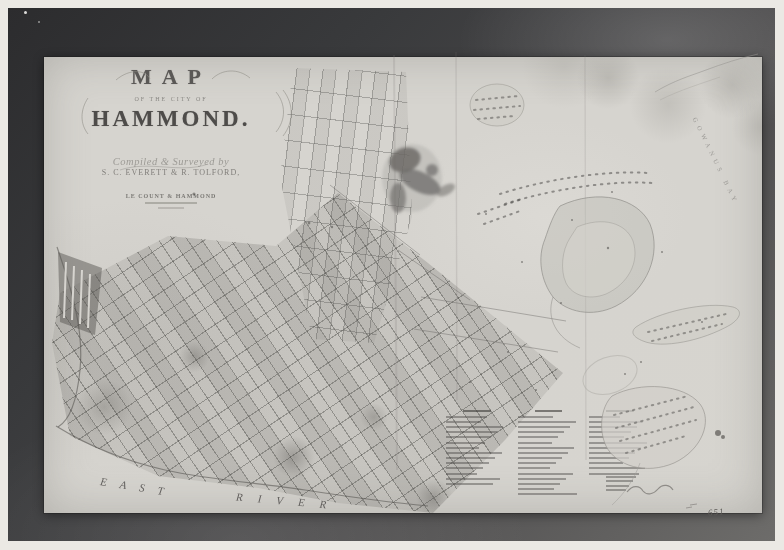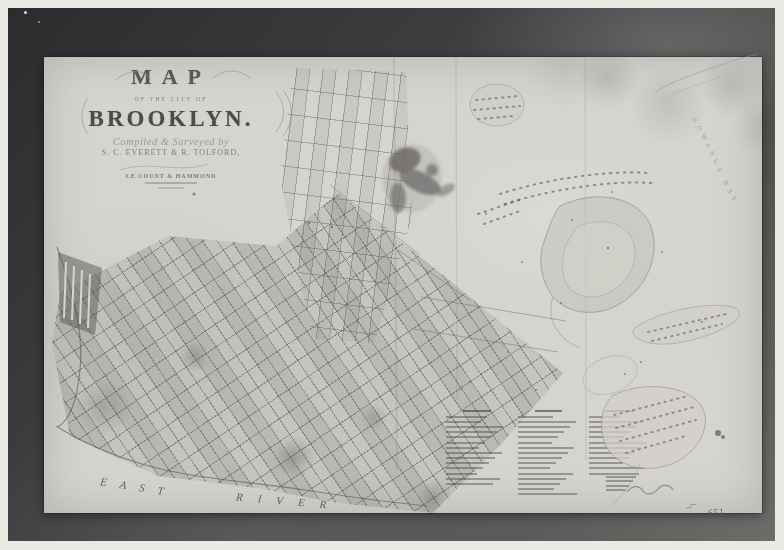--- a/index.html
+++ b/index.html
@@ -56,21 +56,21 @@
     background:
       repeating-linear-gradient(90deg, rgba(85,85,82,.38) 0 1px, transparent 1px 13px),
       repeating-linear-gradient(0deg, rgba(85,85,82,.38) 0 1px, transparent 1px 26px),
       repeating-linear-gradient(90deg, rgba(120,118,114,.12) 0 13px, transparent 13px 26px);
   }
   
   .title-block{position:absolute;left:24px;top:7px;width:206px;text-align:center;color:#55534f;}
   .t-map{font-size:22px;font-weight:bold;letter-spacing:10px;color:#5a5856;text-shadow:0 0 1px rgba(90,88,86,.4);}
   .t-of{font-size:6px;letter-spacing:2px;color:#8a8884;margin-top:6px;}
   .t-city{font-size:23px;font-weight:bold;letter-spacing:3px;color:#4e4c4a;margin-top:4px;text-shadow:0 0 1px rgba(80,78,76,.4);}
-  .t-byline{font-size:10.5px;font-style:italic;color:#9d9b96;margin-top:4px;letter-spacing:.5px;}
+  .t-byline{font-size:10.5px;font-style:italic;color:#9d9b96;margin-top:24px;letter-spacing:.5px;}
   .t-surv{font-size:8px;letter-spacing:1px;color:#807e7a;margin-top:1px;font-variant:small-caps;}
   .t-pub{font-size:6px;font-weight:bold;letter-spacing:1px;color:#7a7874;margin-top:16px;}
   .t-bar{height:2px;background:rgba(140,138,132,.55);margin:3px auto 0;}
   
   .legend{position:absolute;left:402px;top:353px;width:205px;height:100px;display:flex;gap:10px;}
   .legend-col{flex:1;overflow:hidden;}
   .bar{height:2px;background:rgba(75,73,70,.45);margin:0 0 3.2px 0;}
   .bar.header{background:rgba(60,58,55,.6);margin:0 auto 3.6px;}
   .legend-mini{position:absolute;left:562px;top:419px;width:34px;height:18px;}
   .legend-mini .bar{margin-bottom:2.4px;}
@@ -95,21 +95,21 @@
     <div class="grid grid-main">
       <div class="pat"></div>
     </div>
     <div class="grid grid-top">
       <div class="pat"></div>
     </div>
 
     <div class="title-block">
       <div class="t-map">MAP</div>
       <div class="t-of">OF THE CITY OF</div>
-      <div class="t-city">BROOKLYN.</div>
+      <div class="t-city">HAMMOND.</div>
       <div class="t-byline">Compiled &amp; Surveyed by</div>
       <div class="t-surv">S. C. EVERETT &amp; R. TOLFORD,</div>
       <div class="t-pub">LE COUNT &amp; HAMMOND</div>
       <div class="t-bar" style="width:52px;"></div>
       <div class="t-bar" style="width:26px;opacity:.7;"></div>
     </div>
 
     <div class="legend">
       <div class="legend-col">
           <div class="bar header" style="width: 45%;"></div>

